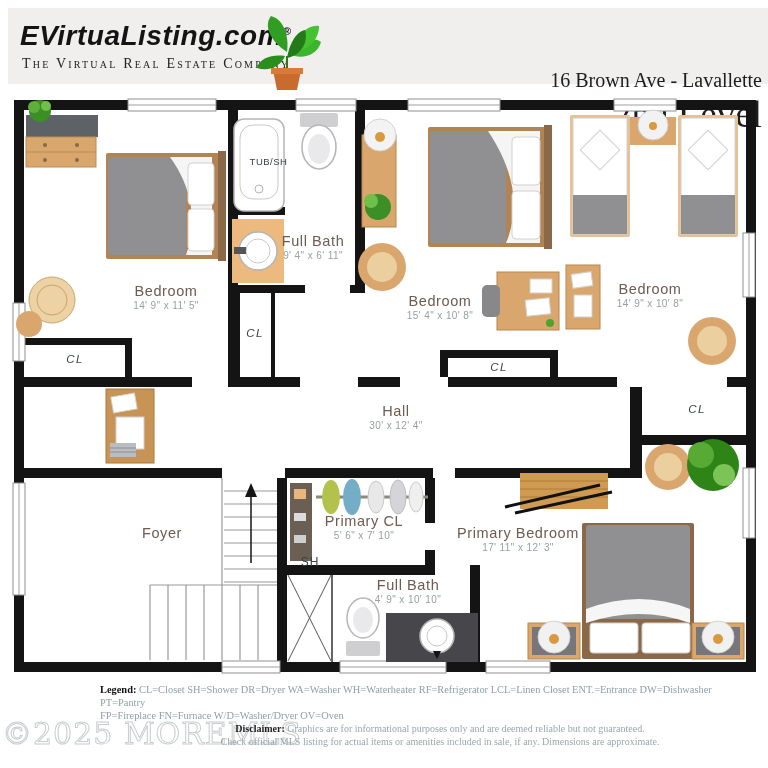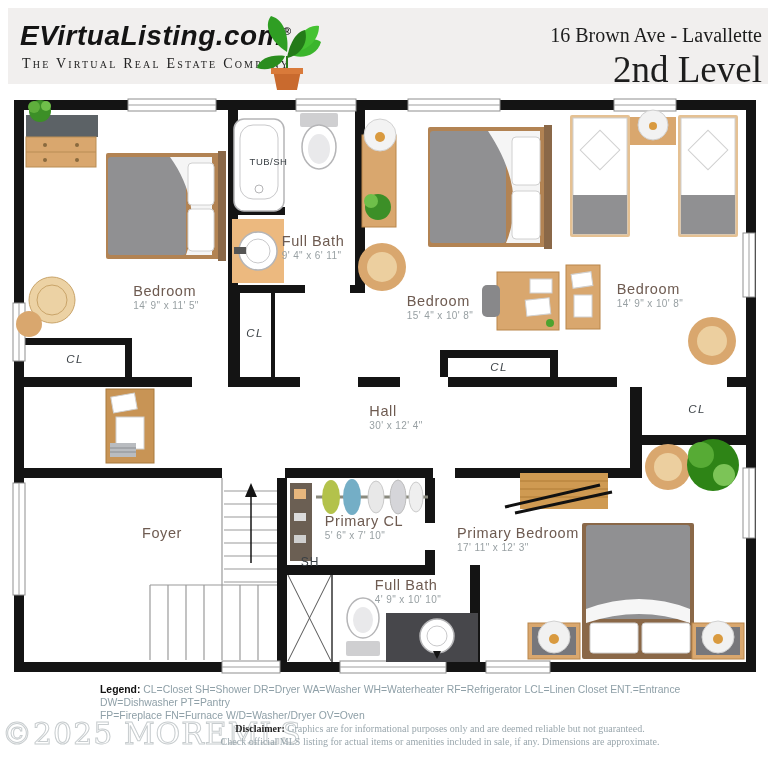--- a/index.html
+++ b/index.html
@@ -6,36 +6,36 @@
   .page{position:relative;width:768px;height:768px;background:#ffffff;overflow:hidden;
         font-family:"Liberation Sans",sans-serif;}
   
   .header{position:absolute;left:8px;top:8px;width:764px;height:76px;background:#f1efee;}
   .brand{position:absolute;left:12px;top:12px;font-family:"Liberation Sans",sans-serif;
          font-weight:bold;font-style:italic;font-size:28px;color:#141414;letter-spacing:.5px;}
   .brand sup{font-size:11px;font-style:normal;}
   .tagline{position:absolute;left:14px;top:48px;font-family:"Liberation Serif",serif;
            font-variant:small-caps;font-size:14px;letter-spacing:2.2px;color:#222;}
   .hdr-right{position:absolute;right:10px;top:14px;text-align:right;font-family:"Liberation Serif",serif;color:#1d1d1d;}
-  .addr{font-size:20px;line-height:1.3;}
+  .addr{font-size:20px;line-height:1.3;margin-top:45px;}
   .level{font-size:37px;line-height:1.2;}
   .logo-plant{position:absolute;left:243px;top:4px;}
   
   .plan{position:absolute;left:0;top:95px;width:768px;height:580px;}
   .plan svg{position:absolute;left:0;top:0;}
-  .room-label{position:absolute;transform:translateX(-50%);white-space:nowrap;z-index:5;}
+  .room-label{position:absolute;transform:translateX(-50%);text-align:center;white-space:nowrap;z-index:5;}
   .rname{font-size:14.5px;color:#6e5b51;letter-spacing:.6px;}
   .rdims{font-size:10px;color:#98a0a3;letter-spacing:.4px;margin-top:1px;}
   .cl-label{position:absolute;transform:translateX(-50%);font-size:11.5px;letter-spacing:1.5px;
             color:#3c4247;white-space:nowrap;z-index:5;font-style:italic;}
   .fix-label{position:absolute;transform:translateX(-50%);color:#3a4045;white-space:nowrap;z-index:5;}
   .tub-label{font-size:9.5px;letter-spacing:.5px;padding-left:19px;}
   .sh-label{font-size:12px;letter-spacing:1px;}
   
-  .legend{position:absolute;left:100px;top:683px;width:652px;font-family:Liberation Sans, sans-serif;
+  .legend{position:absolute;left:100px;top:683px;width:652px;font-family:Liberation Serif, serif;
           font-size:10.4px;line-height:1.25;color:#8fa0a8;z-index:3;}
   .lg-label{font-weight:bold;color:#111;}
   .disclaimer{position:absolute;left:120px;top:722px;width:640px;text-align:center;
               font-family:"Liberation Serif",serif;font-size:10px;line-height:1.3;color:#9aa7ad;z-index:3;}
   .dc-label{font-weight:bold;color:#222;}
   .watermark{position:absolute;left:2px;top:716px;font-family:"DejaVu Serif",serif;font-size:30px;
              letter-spacing:1px;color:transparent;-webkit-text-stroke:1px #c8cdcf;z-index:2;}
   
   .w{fill:#141414}
   .gap{fill:#ffffff}

